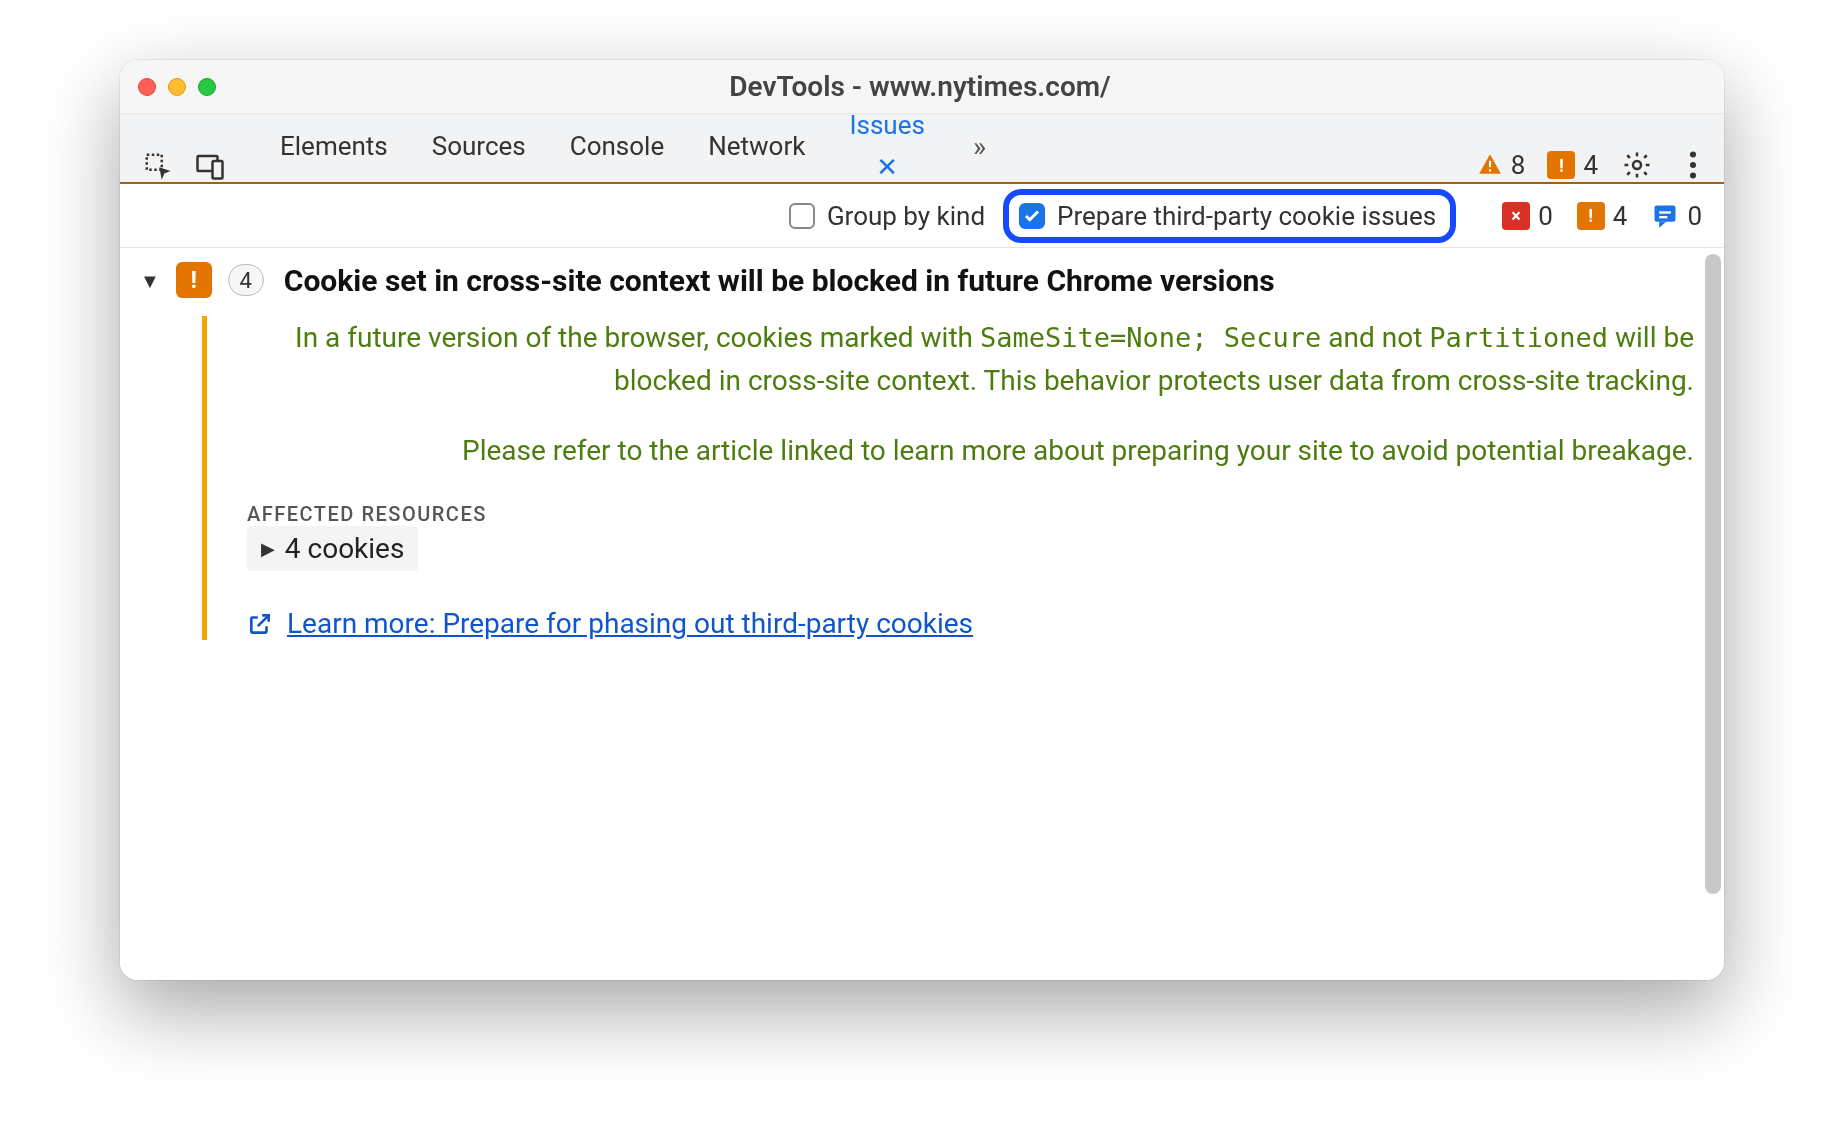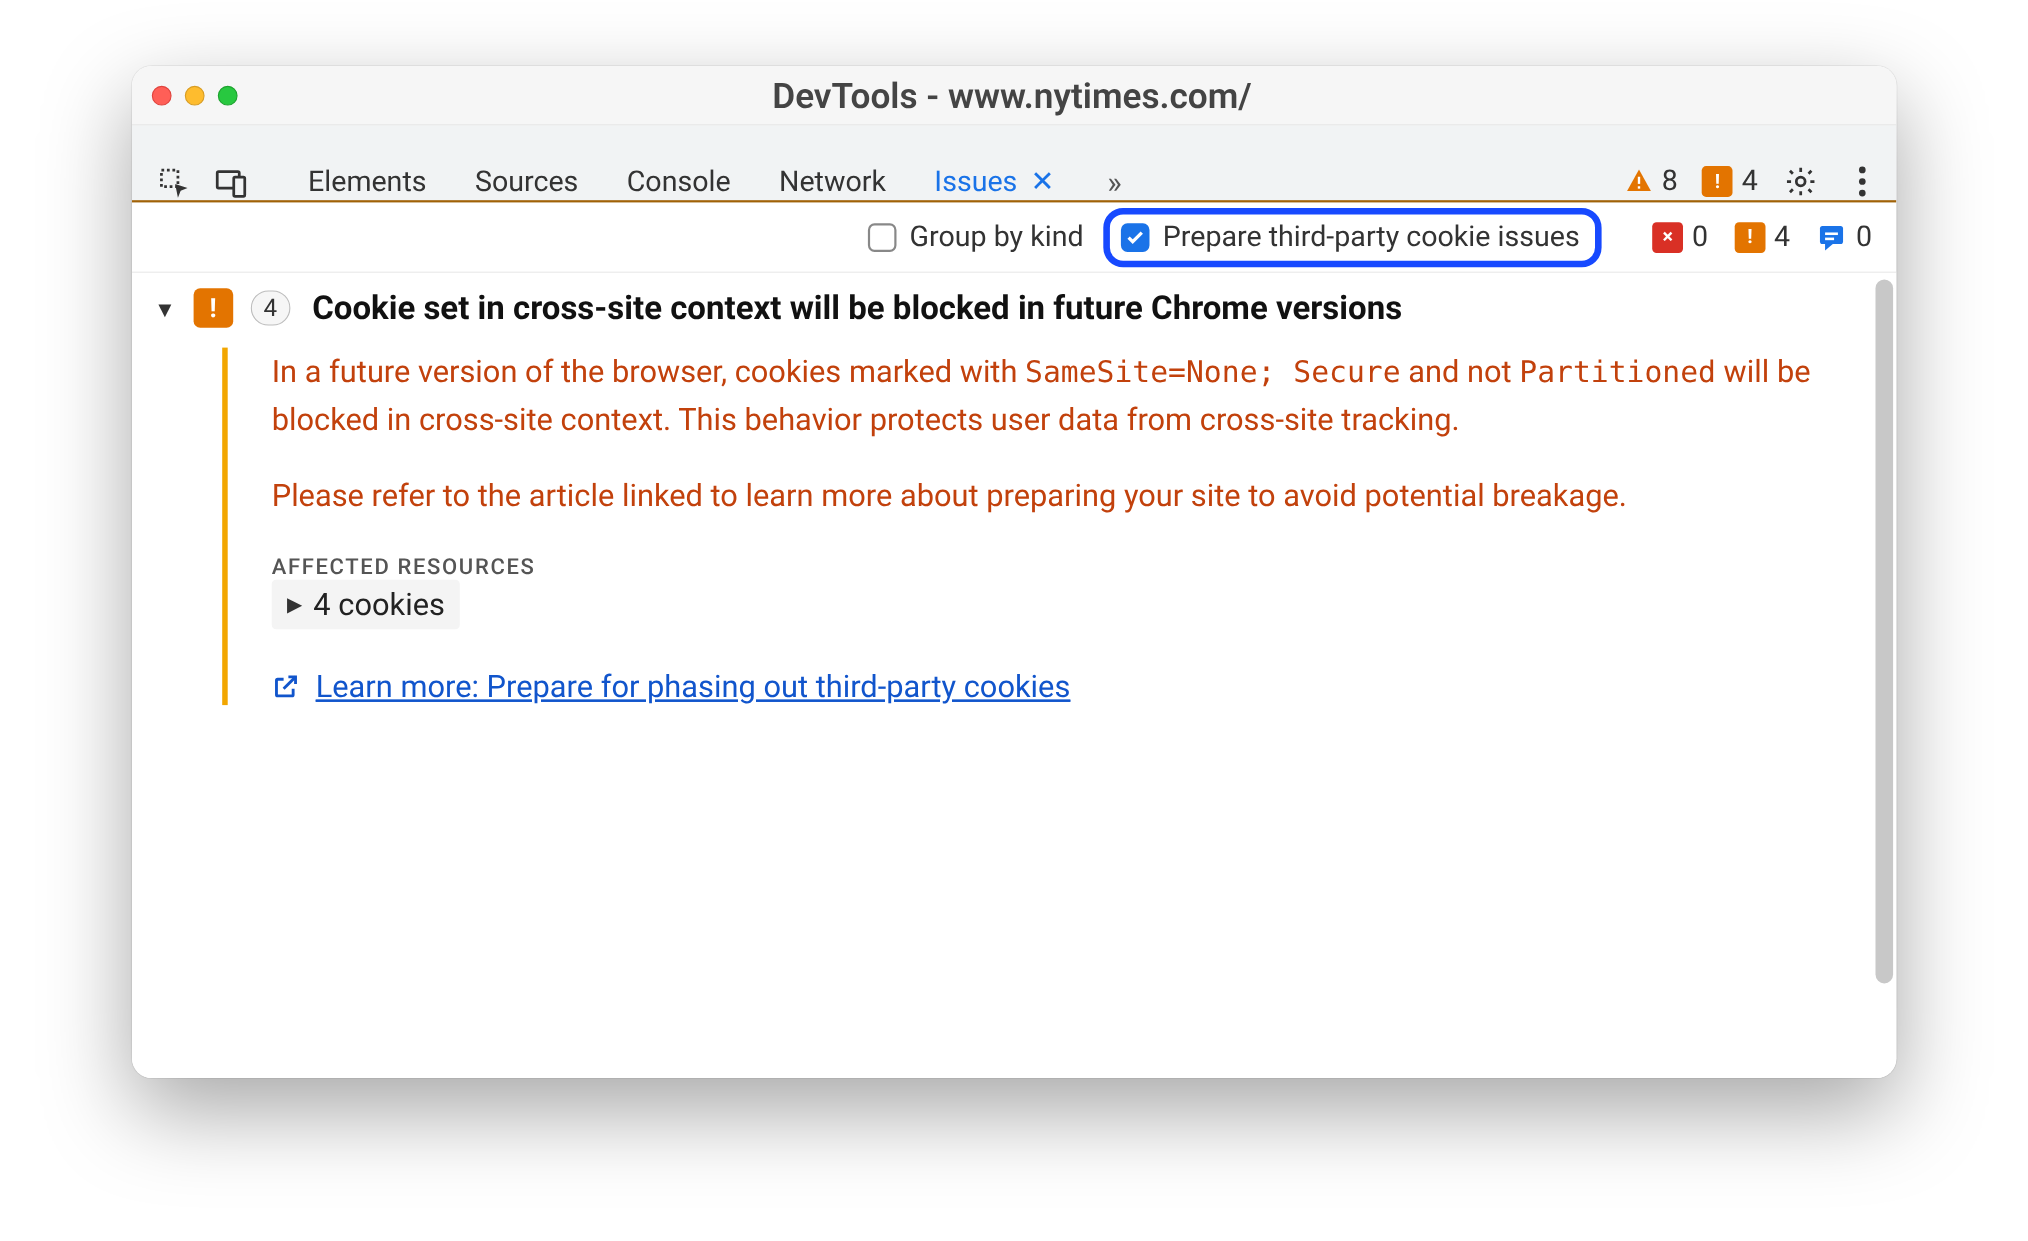--- a/index.html
+++ b/index.html
@@ -24,37 +24,37 @@
     padding: 0 18px;
     position: relative;
   }
   .traffic { display: flex; gap: 12px; }
   .dot { width: 18px; height: 18px; border-radius: 50%; }
   .dot.red { background: #ff5f57; border: 1px solid #e0443e; }
   .dot.yellow { background: #febc2e; border: 1px solid #d89d24; }
   .dot.green { background: #28c840; border: 1px solid #1ea32f; }
   .titlebar-title {
     position: absolute; left: 0; right: 4px; text-align: center;
-    font-size: 32px; font-weight: 600; color: #444;
+    font-size: 28px; font-weight: 600; color: #444;
     pointer-events: none;
   }
   
   .toolbar {
     height: 70px;
     background: #f1f3f4;
     border-bottom: 2px solid #a16207;
     display: flex; align-items: flex-end;
     padding: 0 14px 0 22px;
     gap: 6px;
   }
   .tb-left { display: flex; align-items: center; gap: 20px; }
   .tb-icon { width: 32px; height: 32px; display: flex; align-items: center; justify-content: center; color: #333; }
   .tabs { display: flex; align-items: center; gap: 44px; margin-left: 48px; }
   .tab { font-size: 26px; color: #333; cursor: pointer; display: flex; align-items: center; gap: 12px; }
-  .tab.active { color: #1a73e8; }
+  .tab.active { color: #1a73e8; flex-direction: column; }
   .close-x { font-size: 26px; color: #1a73e8; }
   .more-tabs { font-size: 28px; color: #555; margin-left: 4px; }
   .tb-spacer { flex: 1; }
   .tb-right { display: flex; align-items: center; gap: 22px; }
   .count-pair { display: flex; align-items: center; gap: 8px; font-size: 26px; color: #333; }
   .gear, .kebab { width: 34px; height: 34px; display:flex; align-items:center; justify-content:center; color:#333; }
   
   .filterbar {
     height: 64px;
     border-bottom: 1px solid #e5e5e5;
@@ -105,21 +105,21 @@
     display:flex; align-items:center; justify-content:center;
     font-size: 22px; color:#333;
   }
   .issue-title { font-size: 30px; font-weight: 700; color: #111; margin-left: 4px; }
   .issue-body {
     margin-top: 18px;
     margin-left: 62px;
     padding-left: 40px;
     border-left: 5px solid #f2a600;
   }
-  .issue-body p { font-size: 28px; line-height: 1.55; color: #c2410c; margin-bottom: 26px; }
+  .issue-body p { font-size: 28px; line-height: 1.55; color: #4d7c0f; margin-bottom: 26px; text-align: right; }
   code.inline {
     font-family: ui-monospace, SFMono-Regular, Menlo, Consolas, monospace;
     font-size: 27px;
   }
   .section-label {
     letter-spacing: 1.5px;
     font-size: 20px;
     font-weight: 500;
     color: #555;
     margin-top: 30px;

